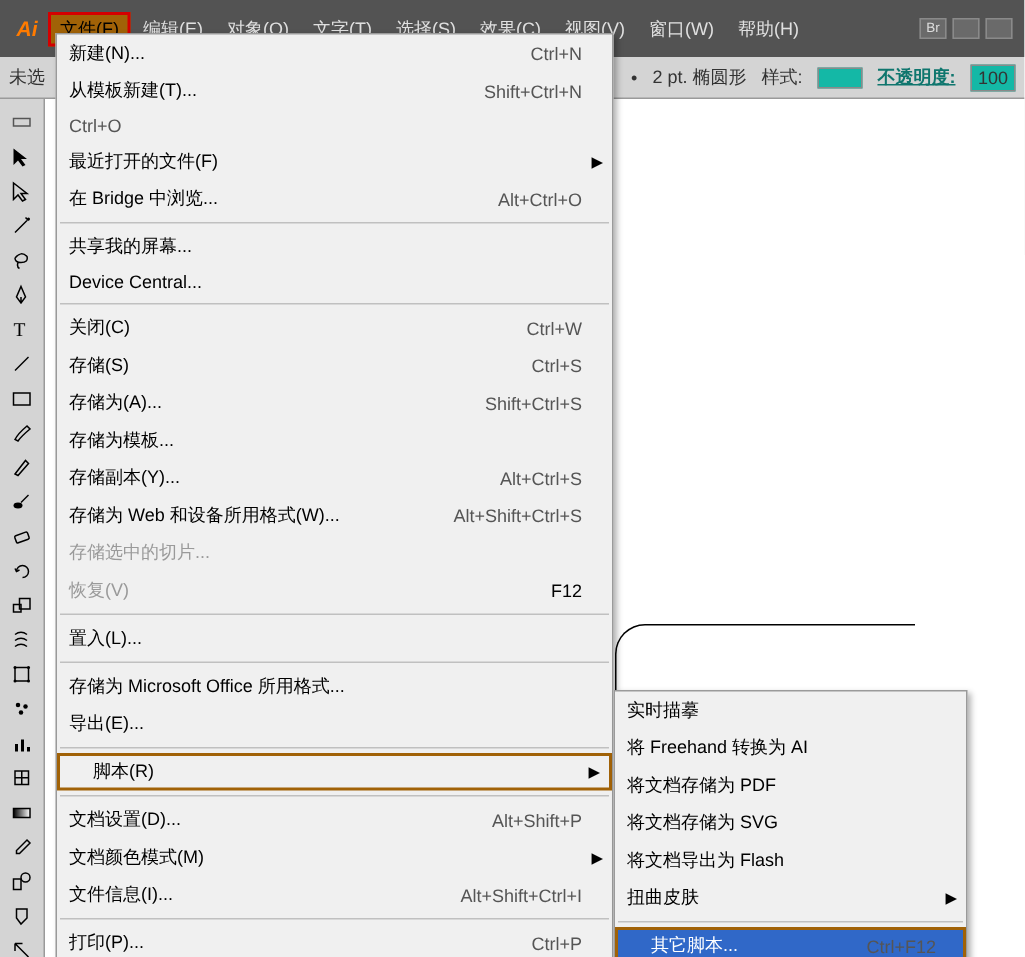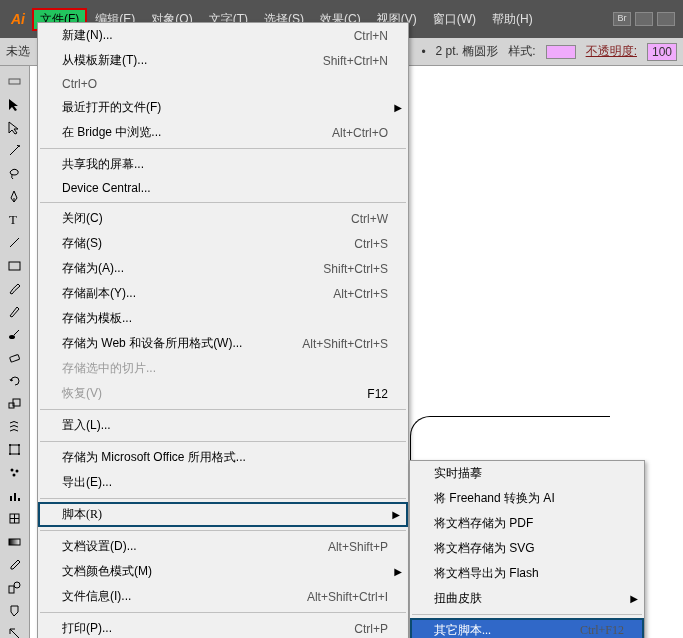--- a/index.html
+++ b/index.html
@@ -2,46 +2,46 @@
 <html><head>
 <meta charset="utf-8">
 <style>
   * { box-sizing: border-box; margin: 0; padding: 0; }
   body { font-family: "Microsoft YaHei", SimSun, Arial, sans-serif; font-size: 12px; background: #fff; width: 683px; height: 638px; overflow: hidden; position: relative; }
   
   .topbar { display: flex; align-items: center; height: 38px; background: #535353; color: #e0e0e0; padding: 0 4px; }
   .logo { width: 28px; text-align: center; color: #ff7b00; font-weight: bold; font-style: italic; font-size: 14px; }
   .menubar { display: flex; flex: 1; }
   .menubar .item { padding: 3px 8px; cursor: default; }
-  .menubar .item.active { background: #22c55e; color: #000; border: 2px solid #d40000; padding: 1px 6px; }
+  .menubar .item.active { background: #a16207; color: #000; border: 2px solid #d40000; padding: 1px 6px; }
   .top-icons { display: flex; gap: 4px; padding-right: 4px; }
   .top-icons .btn { width: 18px; height: 14px; background: #6a6a6a; border: 1px solid #8a8a8a; }
   
   .options-bar { height: 28px; background: #d4d4d4; border-bottom: 1px solid #9a9a9a; display: flex; align-items: center; padding: 0 6px; gap: 10px; font-size: 12px; color: #333; }
   .options-bar .txt { white-space: nowrap; }
-  .options-bar .field { background: #f0abfc; border: 1px solid #8a8a8a; padding: 1px 4px; min-width: 30px; display: inline-block; }
-  .opacity-label { color: #7f1d1d; text-decoration: underline; }
+  .options-bar .field { background: #14b8a6; border: 1px solid #8a8a8a; padding: 1px 4px; min-width: 30px; display: inline-block; }
+  .opacity-label { color: #0f766e; text-decoration: underline; font-weight: bold; }
   
   .workspace { display: flex; height: calc(638px - 50px); position: relative; }
   .toolbox { width: 30px; background: #d4d4d4; border-right: 1px solid #9a9a9a; display: flex; flex-direction: column; align-items: center; padding-top: 4px; gap: 1px; }
   .toolbox .tool { width: 24px; height: 22px; border: 1px solid transparent; display: flex; align-items: center; justify-content: center; font-size: 13px; color: #333; cursor: default; }
   .toolbox .tool svg { width: 15px; height: 15px; }
   
   .canvas-area { flex: 1; background: #fff; position: relative; }
   .shape { position: absolute; left: 380px; top: 350px; width: 200px; height: 200px; border: 1px solid #000; border-radius: 20px 0 0 0; border-right: none; border-bottom: none; }
   
   .dropdown { position: absolute; background: #f0f0f0; border: 1px solid #9a9a9a; box-shadow: 2px 2px 4px rgba(0,0,0,0.3); }
   .dropdown.main { left: 37px; top: 22px; width: 372px; }
   .dropdown.sub { left: 409px; top: 460px; width: 236px; }
   
-  .menu-item { display: flex; justify-content: space-between; align-items: center; padding: 4px 20px 4px 24px; cursor: default; color: #000; position: relative; }
+  .menu-item { display: flex; justify-content: space-between; align-items: center; padding: 4px 20px 4px 8px; cursor: default; color: #000; position: relative; }
   .menu-item.disabled { color: #9a9a9a; justify-content: flex-end; }
   .menu-item .arrow { position: absolute; right: 6px; font-size: 10px; }
   .menu-sep { height: 1px; background: #c0c0c0; margin: 3px 2px; }
-  .menu-item.highlighted-red { border: 2px solid #0c4a6e; padding: 2px 18px 2px 22px; font-family: Liberation Serif, serif; }
+  .menu-item.highlighted-red { border: 2px solid #a16207; padding: 2px 18px 2px 22px; }
   .menu-item.hover { background: #3068c8; color: #fff; }
   
   .label { flex: 1; }
   .shortcut { color: #555; }
   .menu-item.disabled .shortcut { color: #000000; }
 </style>
 </head>
 <body>
 
 <div class="topbar">
@@ -407,25 +407,25 @@
     </div>
     <div class="menu-item">
       <span class="label">存储(S)</span>
       <span class="shortcut">Ctrl+S</span>
     </div>
     <div class="menu-item">
       <span class="label">存储为(A)...</span>
       <span class="shortcut">Shift+Ctrl+S</span>
     </div>
     <div class="menu-item">
+      <span class="label">存储为模板...</span>
+    </div>
+    <div class="menu-item">
       <span class="label">存储副本(Y)...</span>
       <span class="shortcut">Alt+Ctrl+S</span>
-    </div>
-    <div class="menu-item">
-      <span class="label">存储为模板...</span>
     </div>
     <div class="menu-item">
       <span class="label">存储为 Web 和设备所用格式(W)...</span>
       <span class="shortcut">Alt+Shift+Ctrl+S</span>
     </div>
     <div class="menu-item disabled">
       <span class="label">存储选中的切片...</span>
     </div>
     <div class="menu-item disabled">
       <span class="label">恢复(V)</span>

